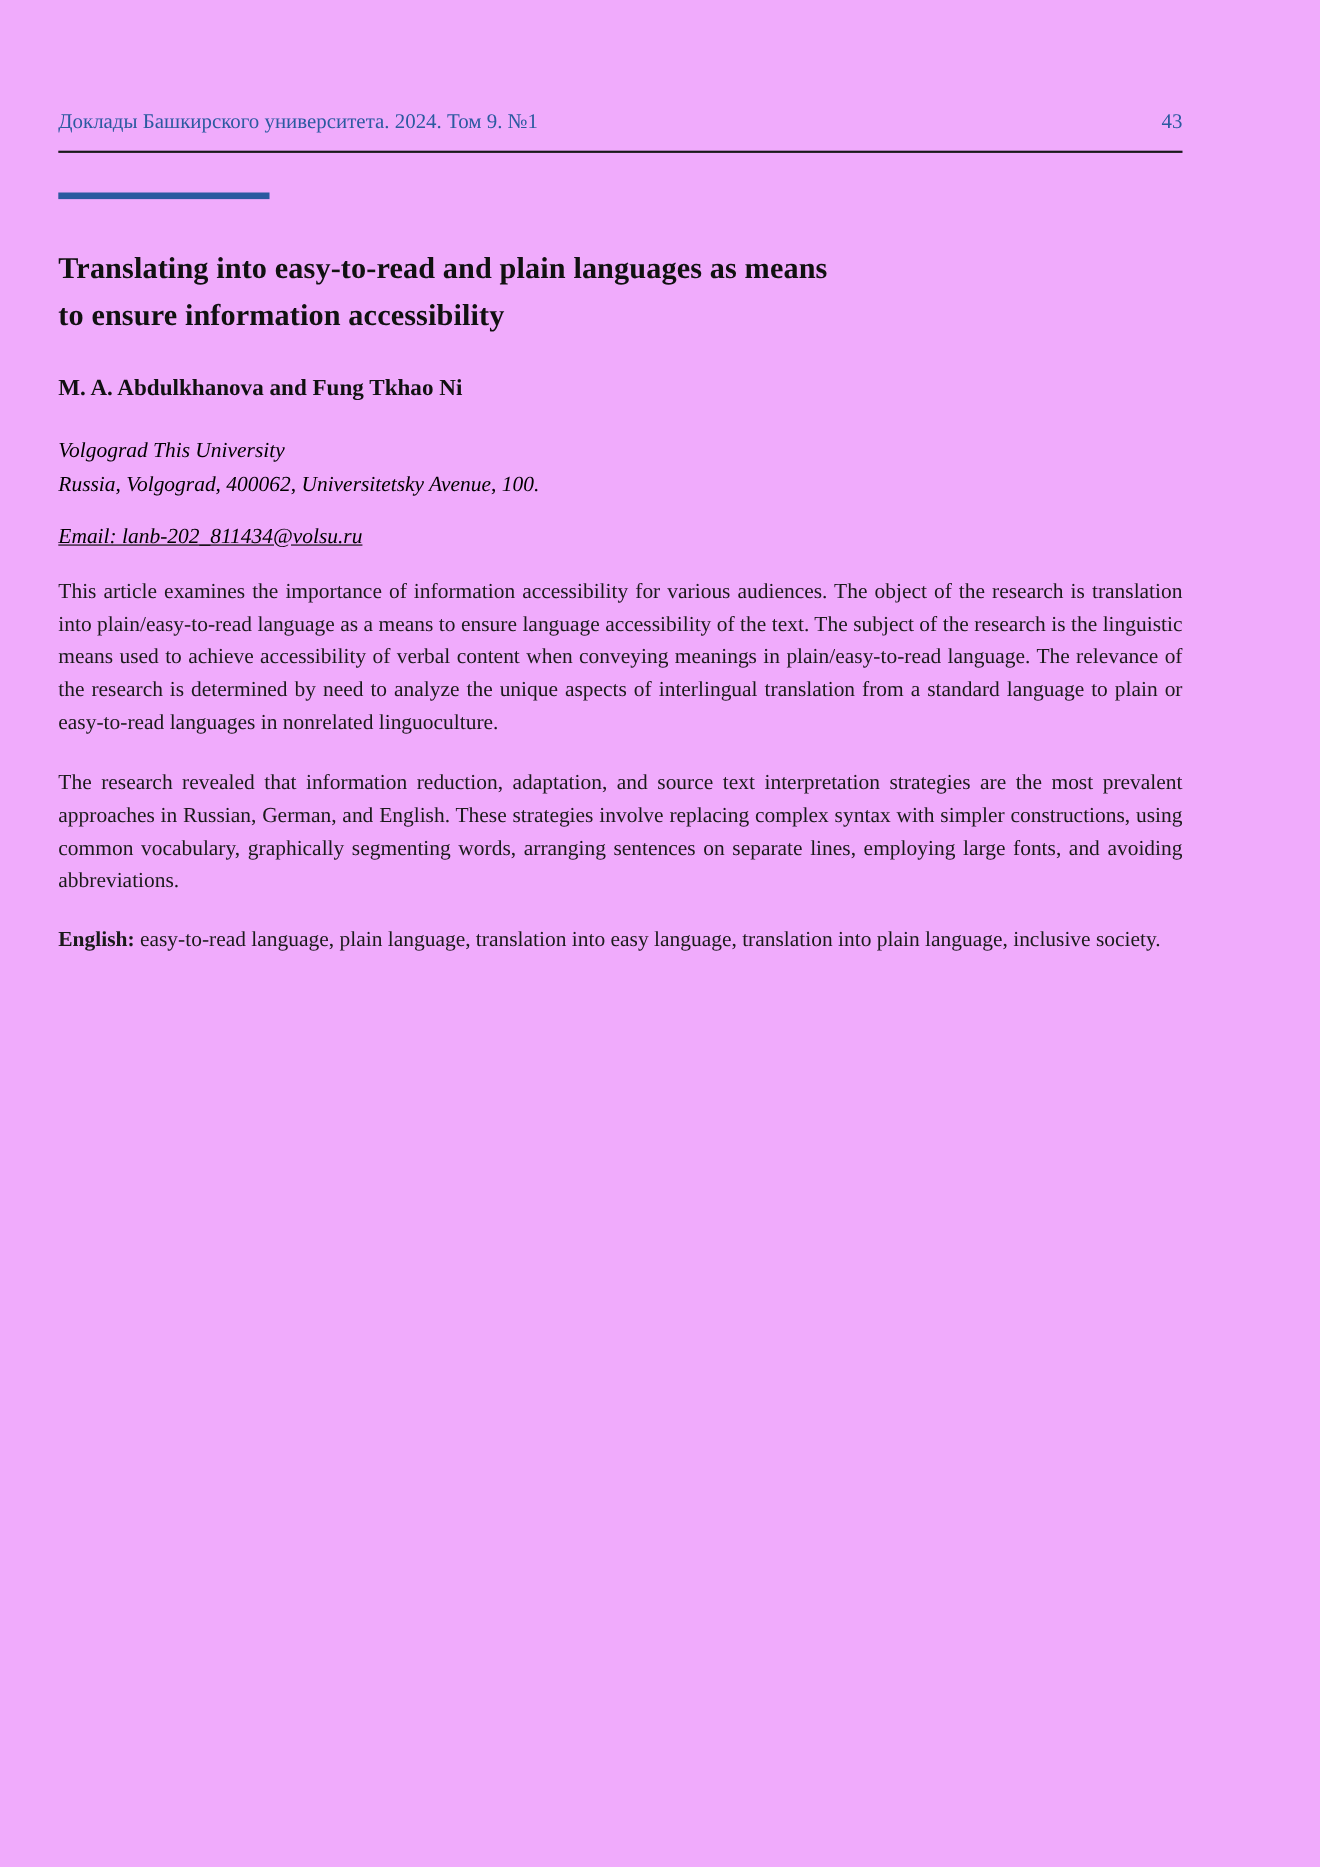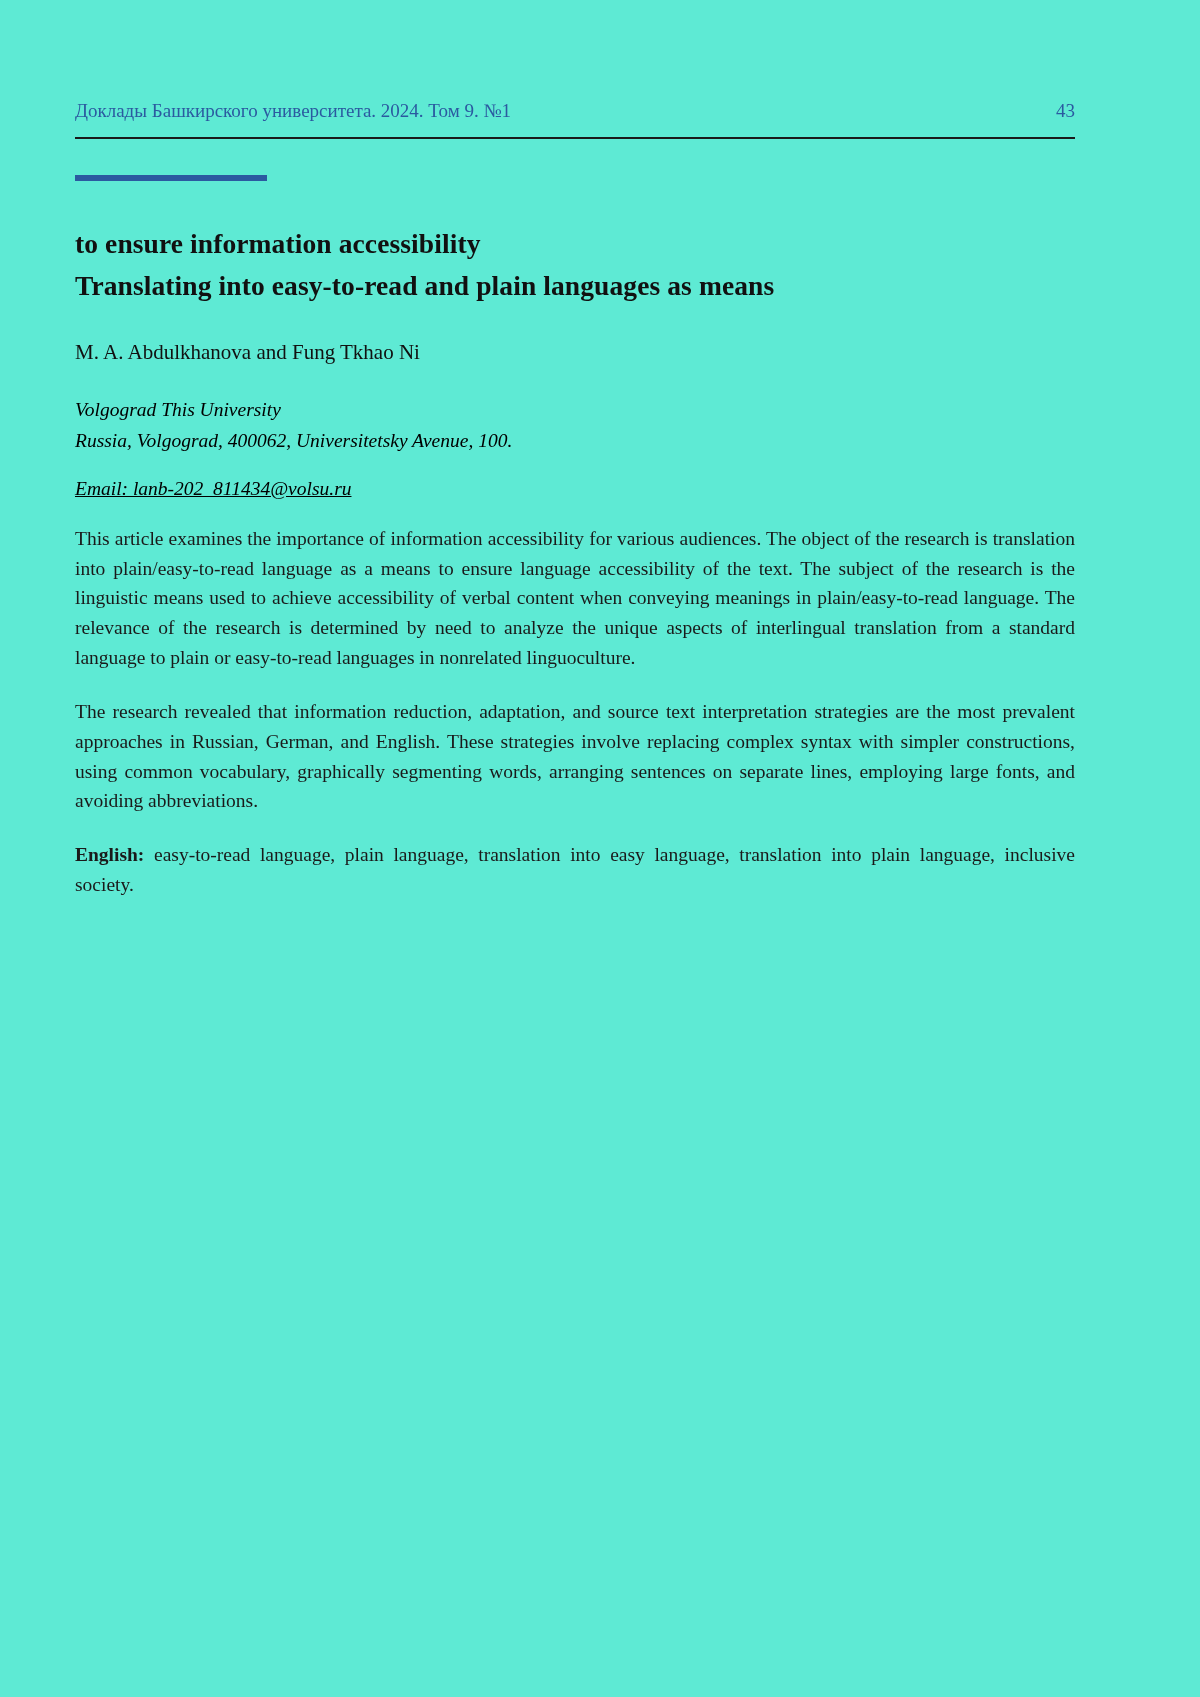--- a/index.html
+++ b/index.html
@@ -7,22 +7,22 @@
   body {
     width: 1200px;
     height: 1697px;
     position: relative;
     font-family: "Liberation Serif", "DejaVu Serif", serif;
     color: #000000;
   }
   .page {
     width: 1200px;
     height: 1697px;
-    padding: 100px 125px 0 75px;
-    background: #5eead4;
+    padding: 100px 125px 0 53px;
+    background: #f0abfc;
   }
   
   .journal-header {
     display: flex;
     justify-content: space-between;
     align-items: baseline;
     color: #2b5aa0;
     font-size: 19px;
     line-height: 1.2;
   }
@@ -46,21 +46,21 @@
     font-weight: bold;
     line-height: 1.52;
     color: #111;
     letter-spacing: 0.1px;
   }
   .article-title .t-line { display: block; }
   
   .authors {
     margin-top: 34px;
     font-size: 21px;
-    font-weight: normal;
+    font-weight: bold;
     color: #111;
   }
   
   .affiliation {
     margin-top: 30px;
     font-style: italic;
     font-size: 19.5px;
     line-height: 1.55;
   }
   .email {
@@ -87,22 +87,22 @@
   <div class="journal-header">
     <span>Доклады Башкирского университета. 2024. Том 9. №1</span>
     <span>43</span>
   </div>
 
   <div class="header-rule"></div>
 
   <div class="accent-bar"></div>
 
   <h1 class="article-title">
+    <span class="t-line">Translating into easy-to-read and plain languages as means</span>
     <span class="t-line">to ensure information accessibility</span>
-    <span class="t-line">Translating into easy-to-read and plain languages as means</span>
   </h1>
 
   <div class="authors">M. A. Abdulkhanova and Fung Tkhao Ni</div>
 
   <div class="affiliation">
     <div>Volgograd This University</div>
     <div>Russia, Volgograd, 400062, Universitetsky Avenue, 100.</div>
   </div>
 
   <div class="email">Email: lanb-202_811434@volsu.ru</div>

